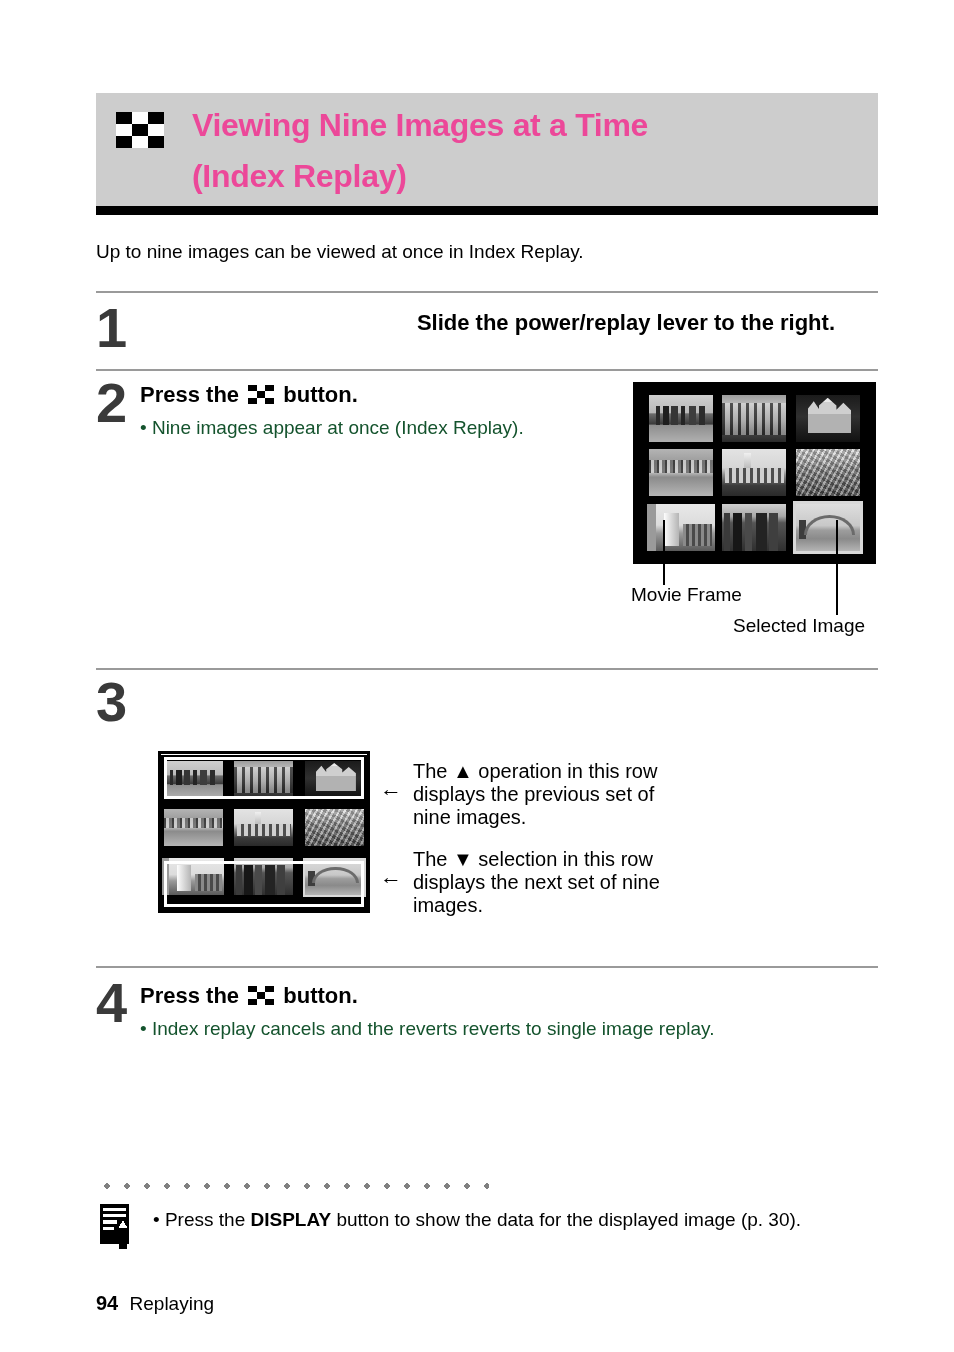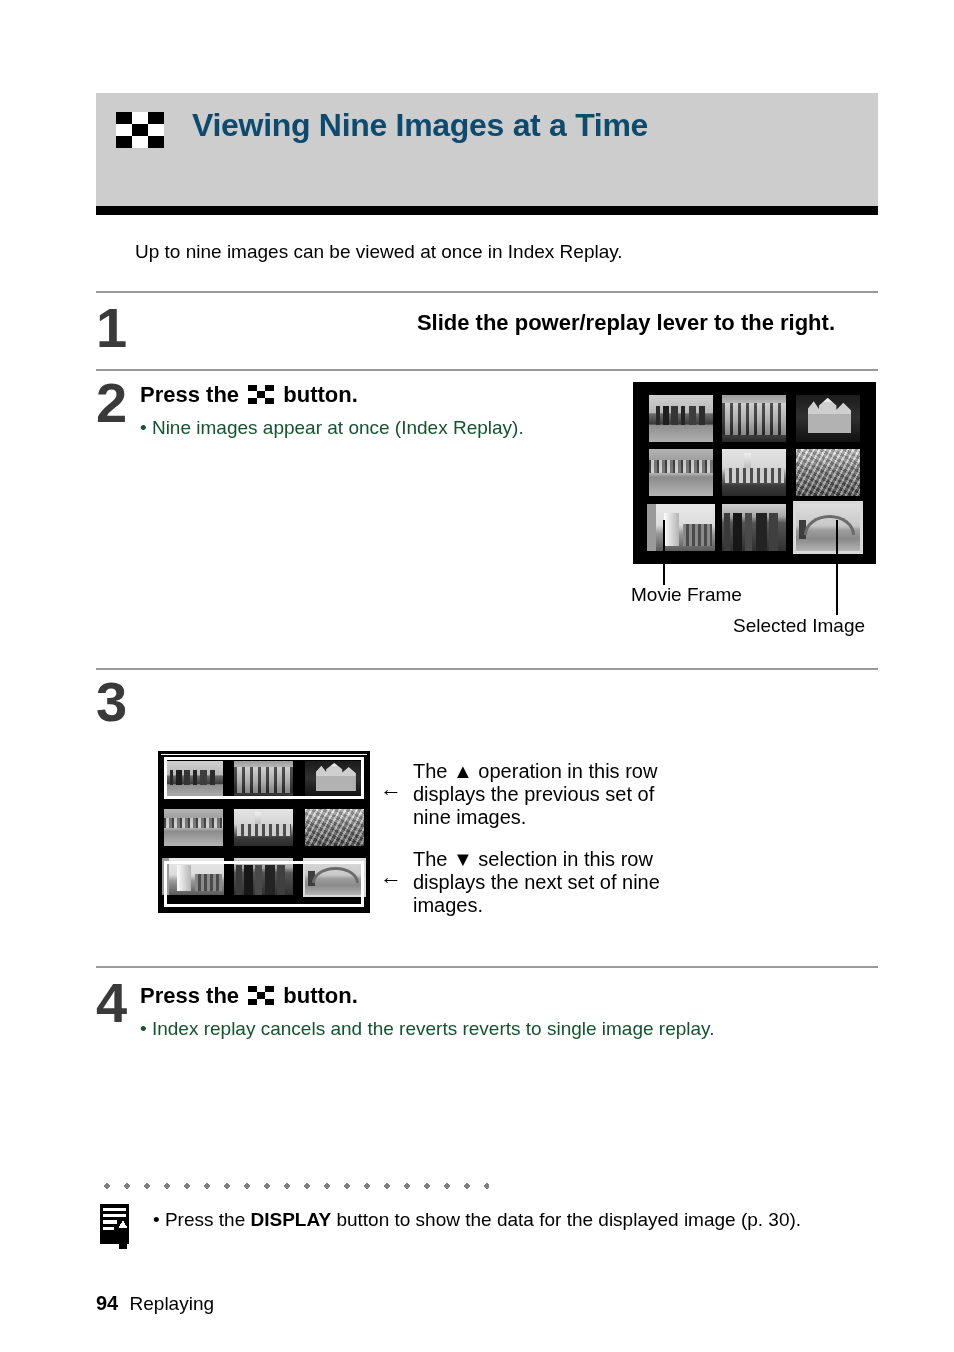--- a/index.html
+++ b/index.html
@@ -40,31 +40,30 @@
     width: 100%; height: 100%;
   }
   .header-title {
     position: absolute;
     left: 192px; top: 100px;
     width: 670px;
     font-size: 32px;
     font-weight: bold;
     line-height: 51px;
     letter-spacing: -0.3px;
-    color: #0c4a6e;
+    color: #ec4899;
   }
 
   
   .intro {
     position: absolute;
     left: 96px; top: 239px;
     width: 760px;
     font-size: 19px;
     line-height: 26px;
-    margin-left: 39px;
   }
 
   
   .sep {
     position: absolute;
     left: 96px;
     width: 782px; height: 2px;
     background: #9a9a9a;
   }
   .sep-1 { top: 291px; }
@@ -393,20 +392,21 @@
       <rect x="0" y="0" width="4" height="3" fill="#000"></rect>
       <rect x="8" y="0" width="4" height="3" fill="#000"></rect>
       <rect x="4" y="3" width="4" height="3" fill="#000"></rect>
       <rect x="0" y="6" width="4" height="3" fill="#000"></rect>
       <rect x="8" y="6" width="4" height="3" fill="#000"></rect>
     </svg>
   </div>
 
   <div class="header-title">
     <div>Viewing Nine Images at a Time</div>
+    <div>(Index Replay)</div>
   </div>
 
   <div class="intro">Up to nine images can be viewed at once in Index Replay.</div>
 
   <div class="sep sep-1"></div>
   <div class="sep sep-2"></div>
   <div class="sep sep-3"></div>
   <div class="sep sep-4"></div>
 
   <div class="step-num s1-num">1</div>

